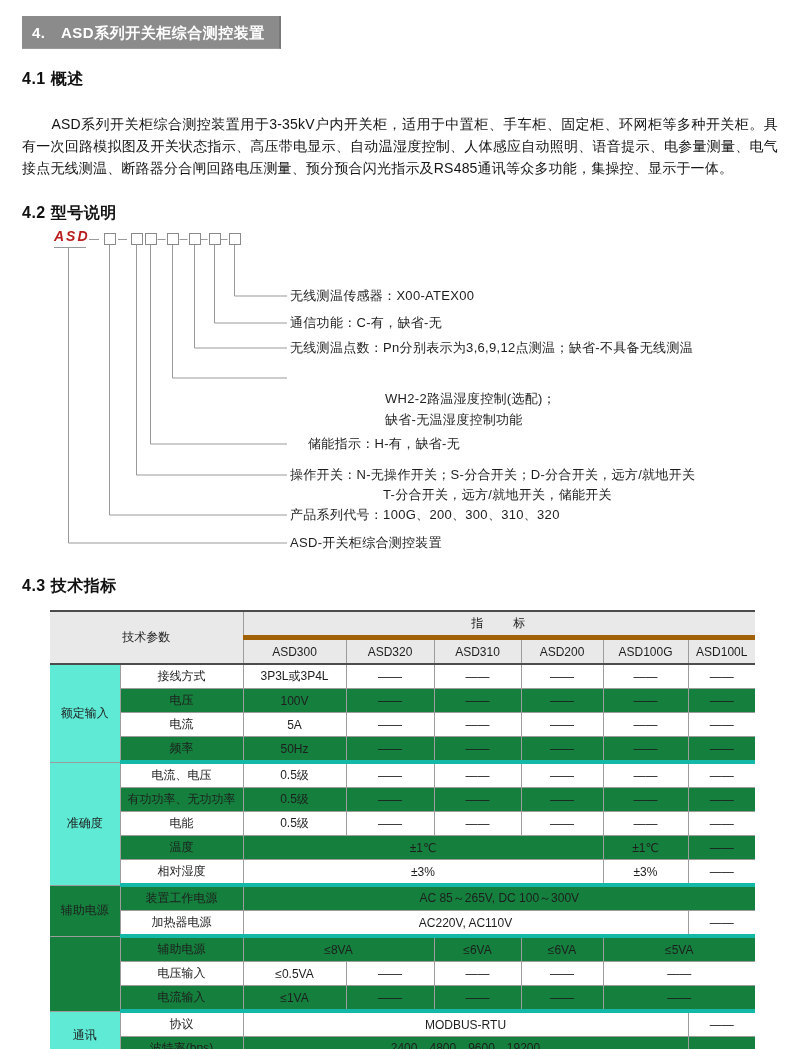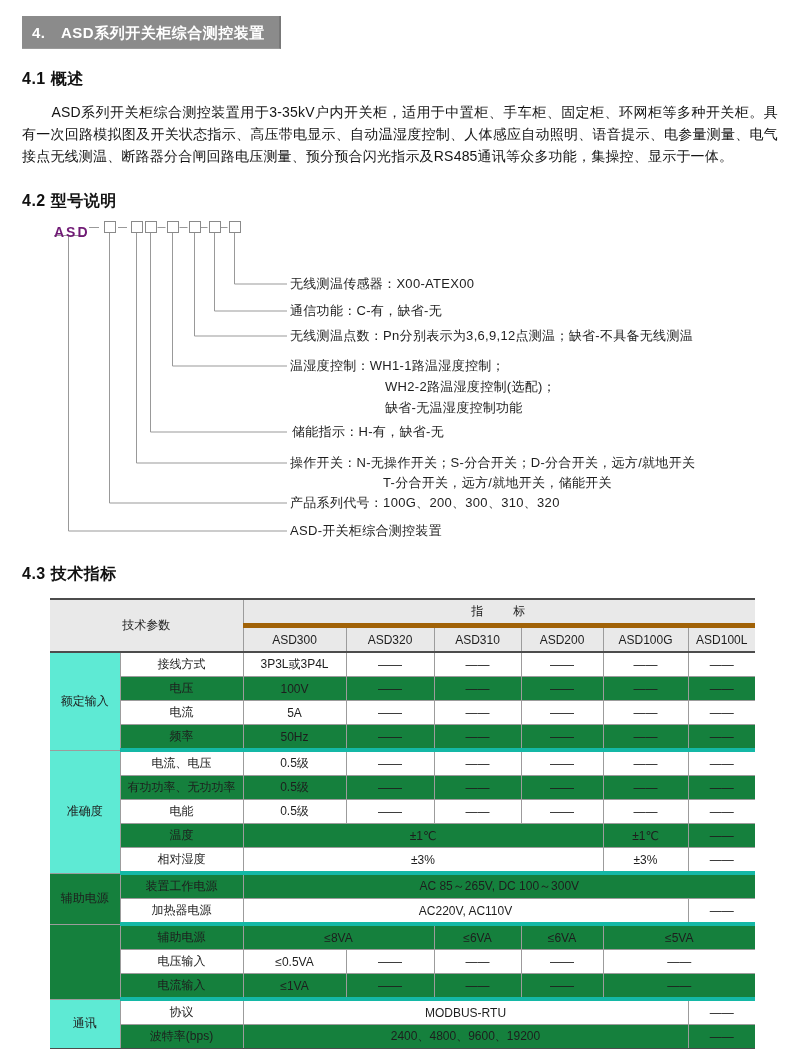--- a/index.html
+++ b/index.html
@@ -10,31 +10,31 @@
   }
   .title-bar{
     display:inline-block;margin:16px 0 0 22px;padding:8px 14px 5px 10px;
     background:#8b8b8b;color:#ffffff;font-size:15px;font-weight:bold;
     letter-spacing:0.5px;border-right:2px solid #787878;border-bottom:1px solid #9a9a9a;
   }
   .sec-h{
     margin:20px 0 0 22px;font-size:16px;font-weight:bold;color:#111;letter-spacing:0.5px;
   }
   .overview{
-    margin:11px 22px 0 22px;font-size:14px;line-height:22px;color:#141414;
+    margin:23px 22px 0 22px;font-size:14px;line-height:22px;color:#141414;
     text-align:justify;text-indent:2.1em;letter-spacing:0.2px;
   }
   
   .diagram{
     position:relative;margin:4px 0 0 40px;width:740px;height:332px;
   }
   .diagram svg{position:absolute;left:0;top:0;}
   .asd-prefix{
-    position:absolute;left:14px;top:8px;font-size:14px;font-weight:bold;
-    color:#701a75;letter-spacing:2px;
+    position:absolute;left:14px;top:0;font-size:14px;font-weight:bold;
+    color:#b91c1c;letter-spacing:2px;font-style:italic;
   }
   .dg-label{
     position:absolute;font-size:13px;color:#1d1d1d;white-space:nowrap;letter-spacing:0.3px;
   }
   
   table.spec{
     border-collapse:collapse;table-layout:fixed;width:705px;
     margin:13px 0 0 50px;font-size:12px;color:#1d1d1d;
     border-top:2px solid #4c4c4c;border-bottom:2px solid #4c4c4c;
   }
@@ -95,24 +95,23 @@
       <polyline points="69.5,17 69.5,287 247,287"></polyline>
       <polyline points="28.5,20 28.5,315 247,315"></polyline>
     </g>
   </svg>
 
   <div class="asd-prefix">ASD</div>
 
   <div class="dg-label" style="left:250px;top:59px">无线测温传感器：X00-ATEX00</div>
   <div class="dg-label" style="left:250px;top:86px">通信功能：C-有，缺省-无</div>
   <div class="dg-label" style="left:250px;top:111px">无线测温点数：Pn分别表示为3,6,9,12点测温；缺省-不具备无线测温</div>
-  <div class="dg-label" style="left:250px;top:141px">温湿度控制：WH1-1路温湿度控制；</div>
   <div class="dg-label" style="left:345px;top:162px">WH2-2路温湿度控制(选配)；</div>
   <div class="dg-label" style="left:345px;top:183px">缺省-无温湿度控制功能</div>
-  <div class="dg-label" style="left:252px;top:207px">储能指示：H-有，缺省-无</div>
+  <div class="dg-label" style="left:268px;top:207px">储能指示：H-有，缺省-无</div>
   <div class="dg-label" style="left:250px;top:238px">操作开关：N-无操作开关；S-分合开关；D-分合开关，远方/就地开关</div>
   <div class="dg-label" style="left:343px;top:258px">T-分合开关，远方/就地开关，储能开关</div>
   <div class="dg-label" style="left:250px;top:278px">产品系列代号：100G、200、300、310、320</div>
   <div class="dg-label" style="left:250px;top:306px">ASD-开关柜综合测控装置</div>
 </div>
 
 <div class="sec-h" style="margin-top:16px;">4.3 技术指标</div>
 
 <table class="spec">
   <colgroup>

